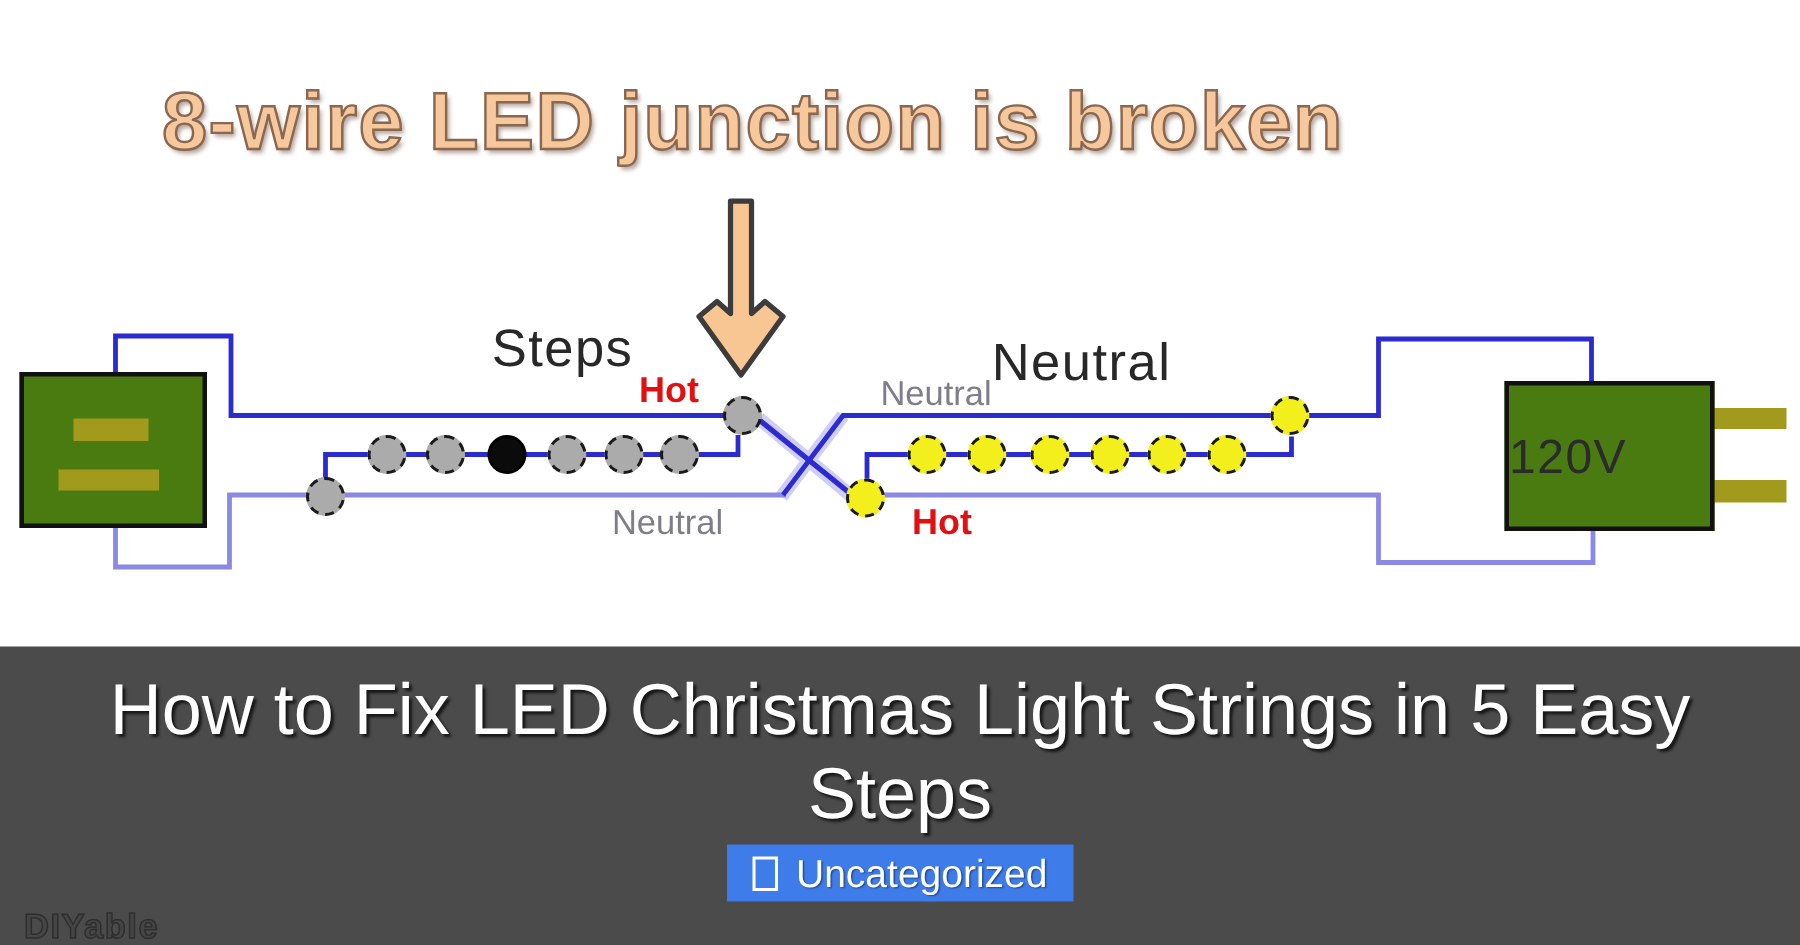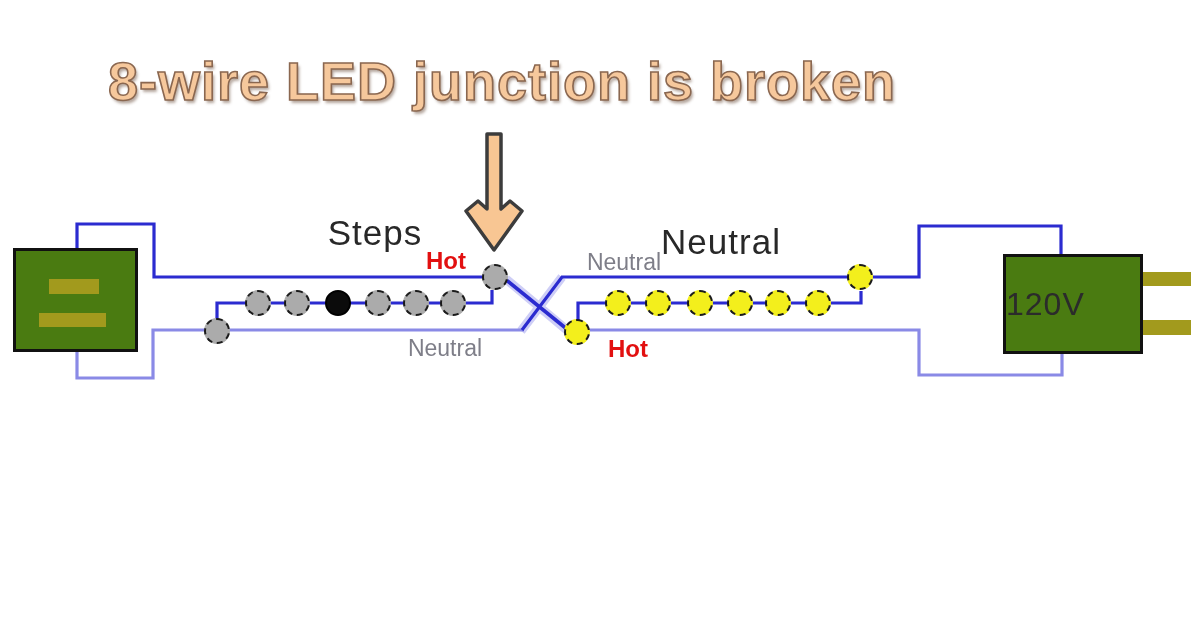--- a/index.html
+++ b/index.html
@@ -119,14 +119,22 @@
     </svg>
 
     <div class="lbl lbl-dark" style="left:375px;top:215px;">Steps</div>
     <div class="lbl lbl-red" style="left:446px;top:249px;">Hot</div>
     <div class="lbl lbl-gray" style="left:624px;top:251px;">Neutral</div>
     <div class="lbl lbl-dark" style="left:721px;top:224px;">Neutral</div>
     <div class="lbl lbl-gray" style="left:445px;top:337px;">Neutral</div>
     <div class="lbl lbl-red" style="left:628px;top:337px;">Hot</div>
   </div>
 
+  <div class="overlay">
+    <h1 class="post-title">How to Fix LED Christmas Light Strings in 5 Easy Steps</h1>
+    <div class="badge">
+      <span class="folder-icon"></span>
+      <span class="txt">Uncategorized</span>
+    </div>
+    <div class="watermark">DIYable</div>
+  </div>
 
 </div>
 
 </body></html>

